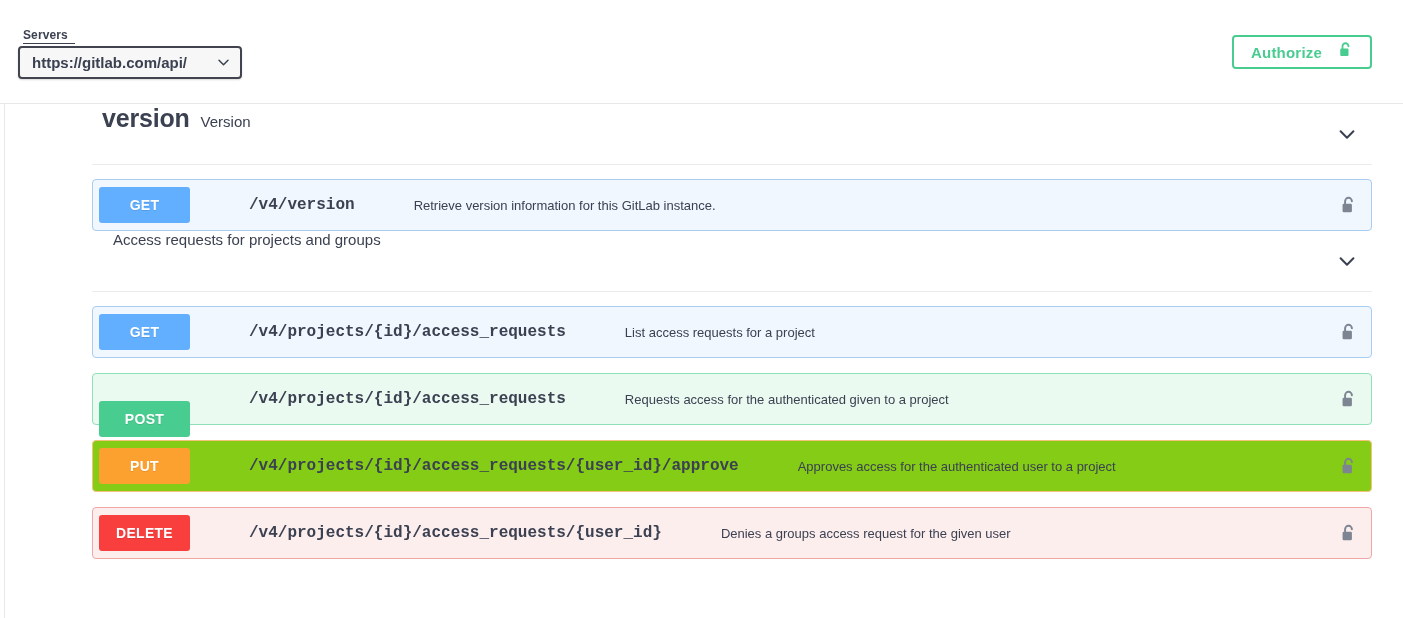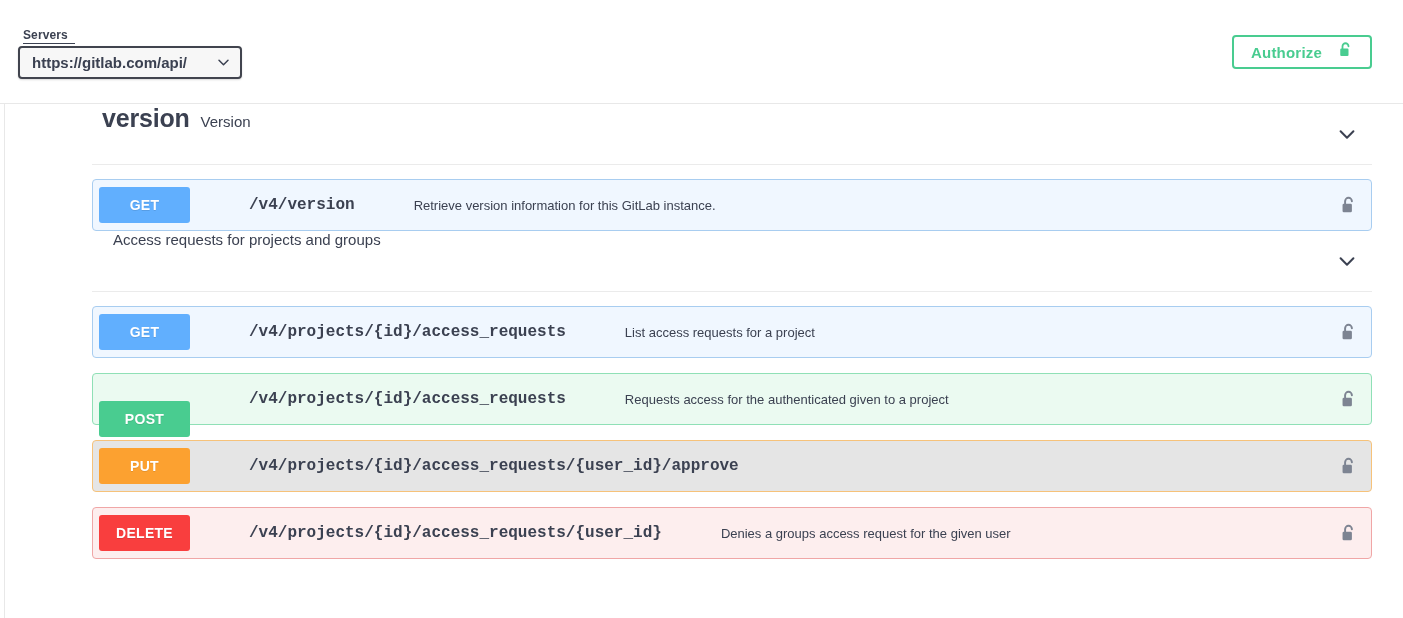--- a/index.html
+++ b/index.html
@@ -190,21 +190,21 @@
     flex: none;
     display: flex;
     align-items: center;
   }
 
   
   .op.get    { background: #f0f7ff; border-color: #a8cdf0; }
   .op.get .badge { background: #61affe; }
   .op.post   { background: #ebfaf1; border-color: #8fe0b6; }
   .op.post .badge { background: #49cc90; margin-top: 39px; }
-  .op.put    { background: #e5e5e5; border-color: #f6c27a; text-align: right; }
+  .op.put    { background: #84cc16; border-color: #f6c27a; text-align: right; }
   .op.put .badge { background: #fca130; }
   .op.delete { background: #fdeeee; border-color: #f0a6a6; }
   .op.delete .badge { background: #f93e3e; }
 </style>
 </head>
 <body>
 
 <div class="page-edge"></div>
 
 <div class="servers-bar">
@@ -295,20 +295,21 @@
           <svg width="17" height="21" viewBox="0 0 20 24" aria-hidden="true">
             <path d="M6 10 V7 a4 4 0 0 1 8 0" fill="none" stroke="#7d8492" stroke-width="2.3" stroke-linecap="round"></path>
             <rect x="3" y="10" width="11" height="10" rx="1.5" fill="#7d8492"></rect>
           </svg>
         </span>
       </div>
 
       <div class="op put">
         <span class="badge">PUT</span>
         <span class="path">/v4/projects/{id}/access_requests/{user_id}/approve</span>
+        <span class="summary">Approves access for the authenticated user to a project</span>
         <span class="lock-wrap">
           <svg width="17" height="21" viewBox="0 0 20 24" aria-hidden="true">
             <path d="M6 10 V7 a4 4 0 0 1 8 0" fill="none" stroke="#7d8492" stroke-width="2.3" stroke-linecap="round"></path>
             <rect x="3" y="10" width="11" height="10" rx="1.5" fill="#7d8492"></rect>
           </svg>
         </span>
       </div>
 
       <div class="op delete">
         <span class="badge">DELETE</span>

